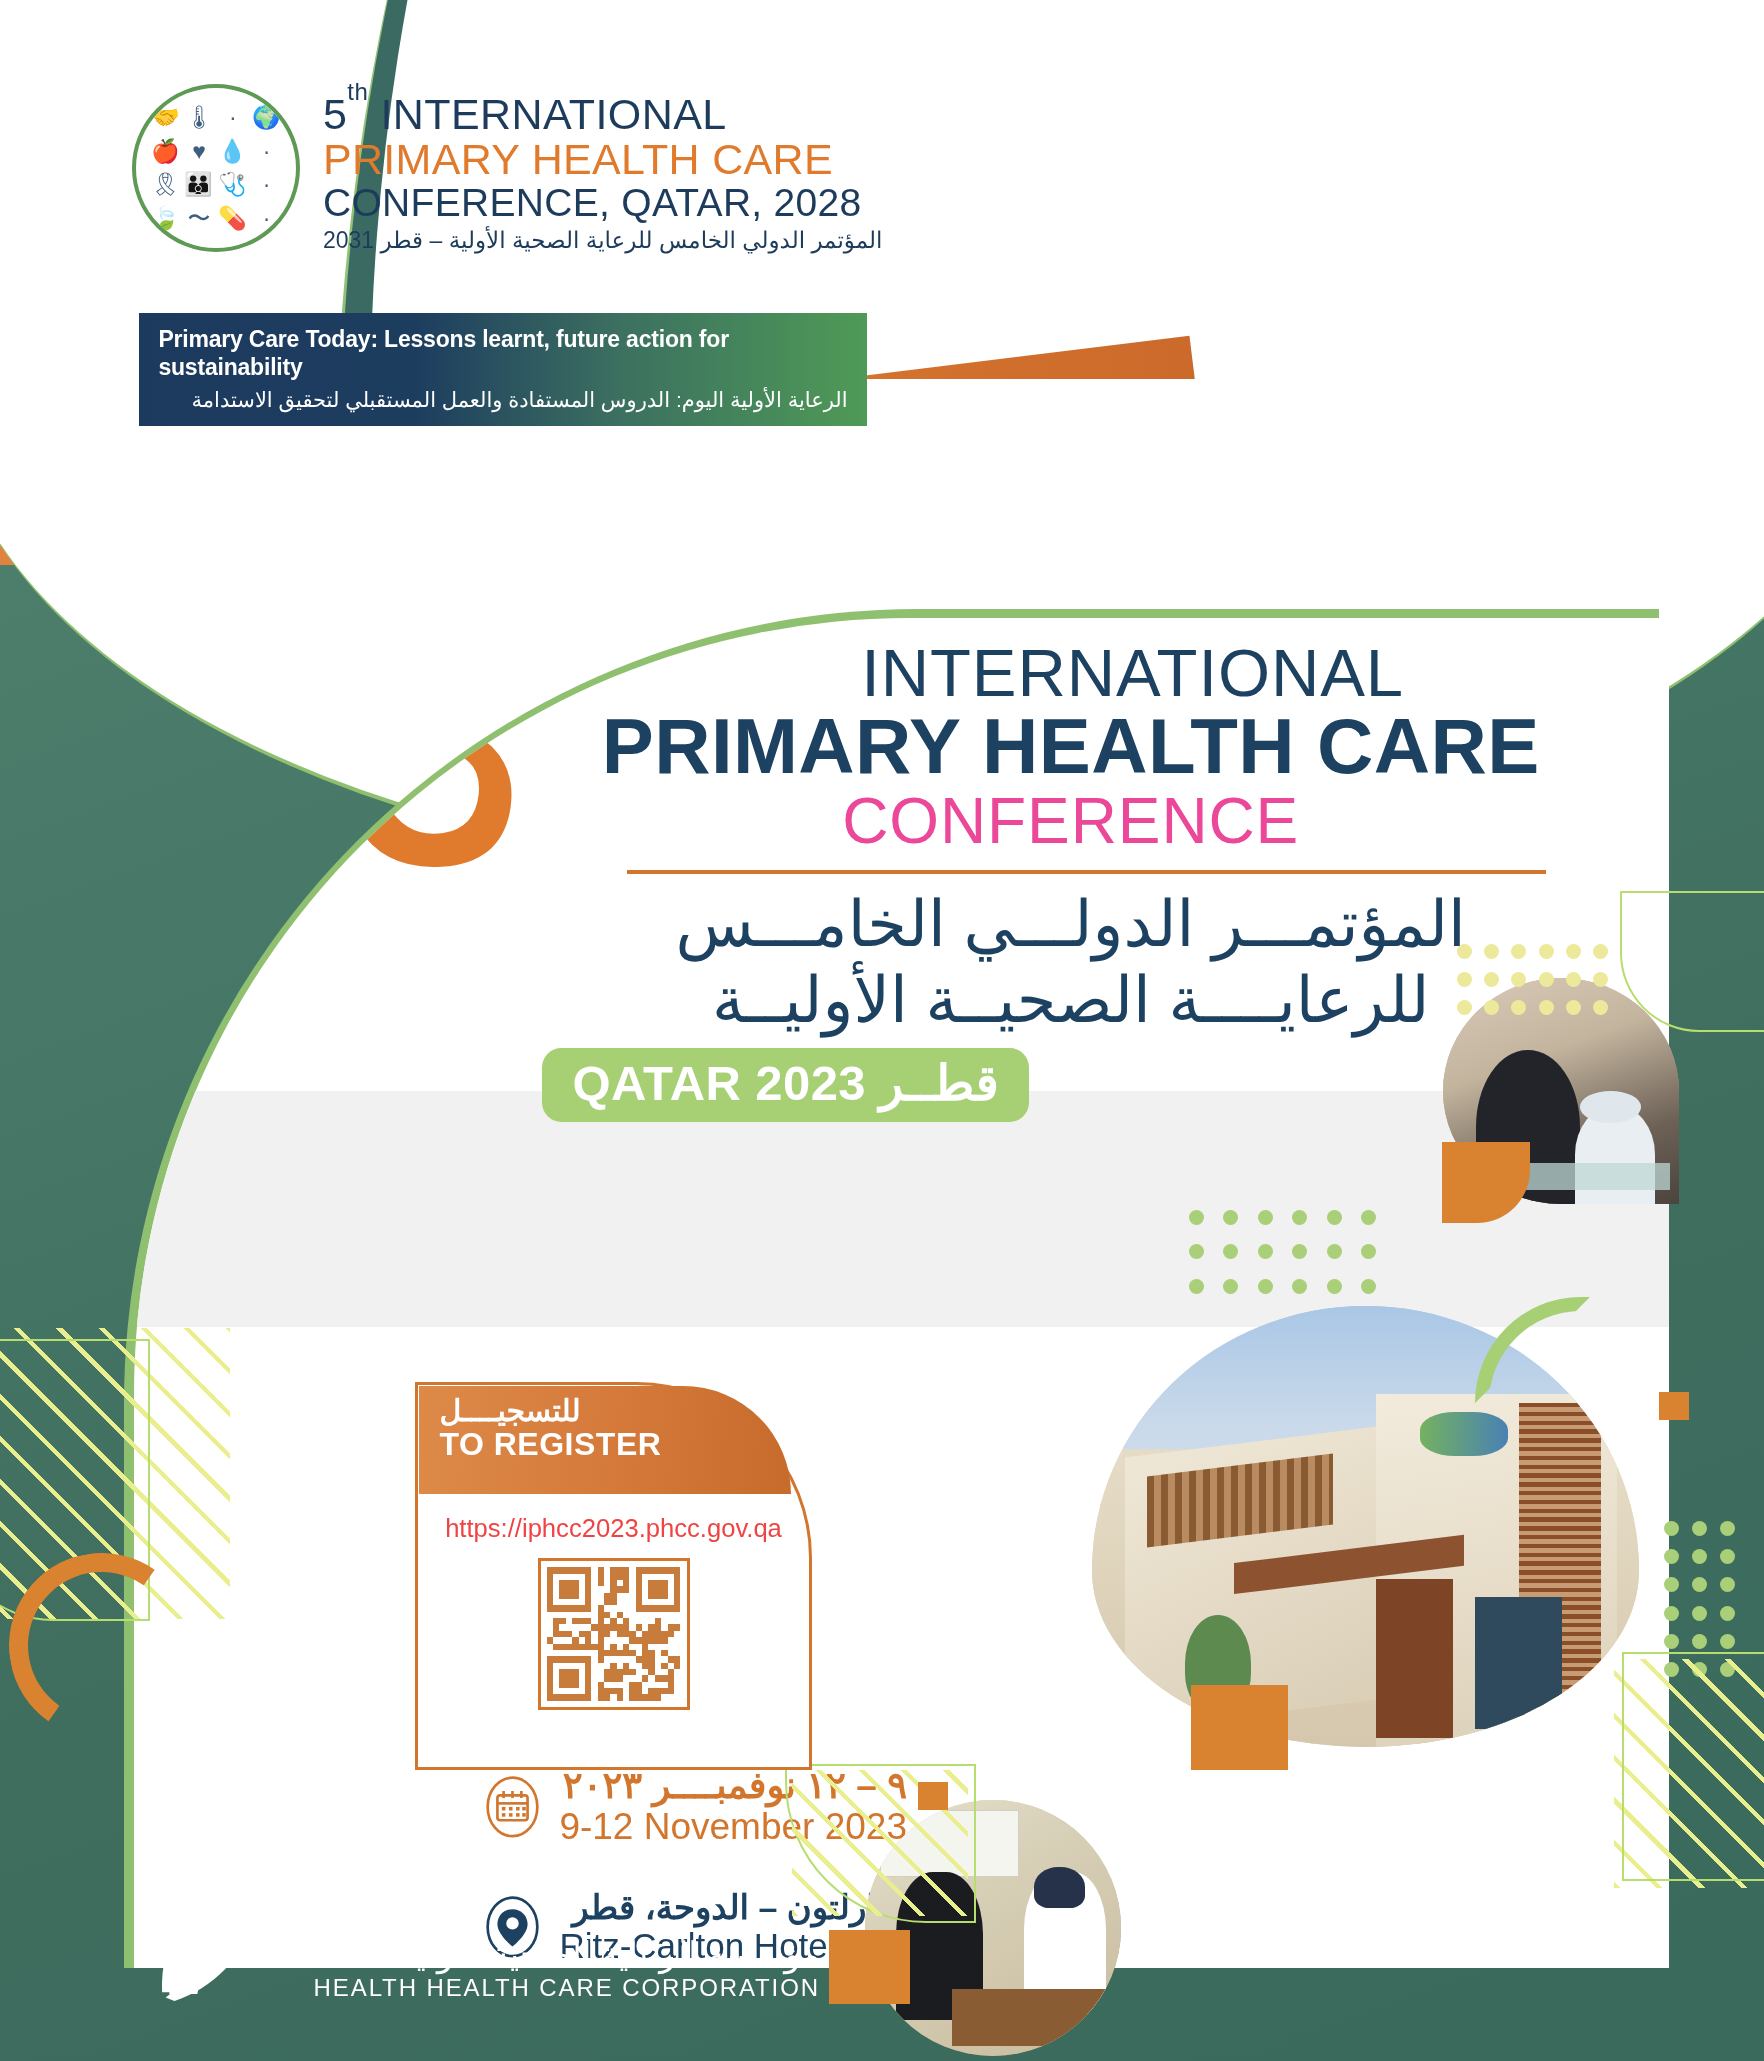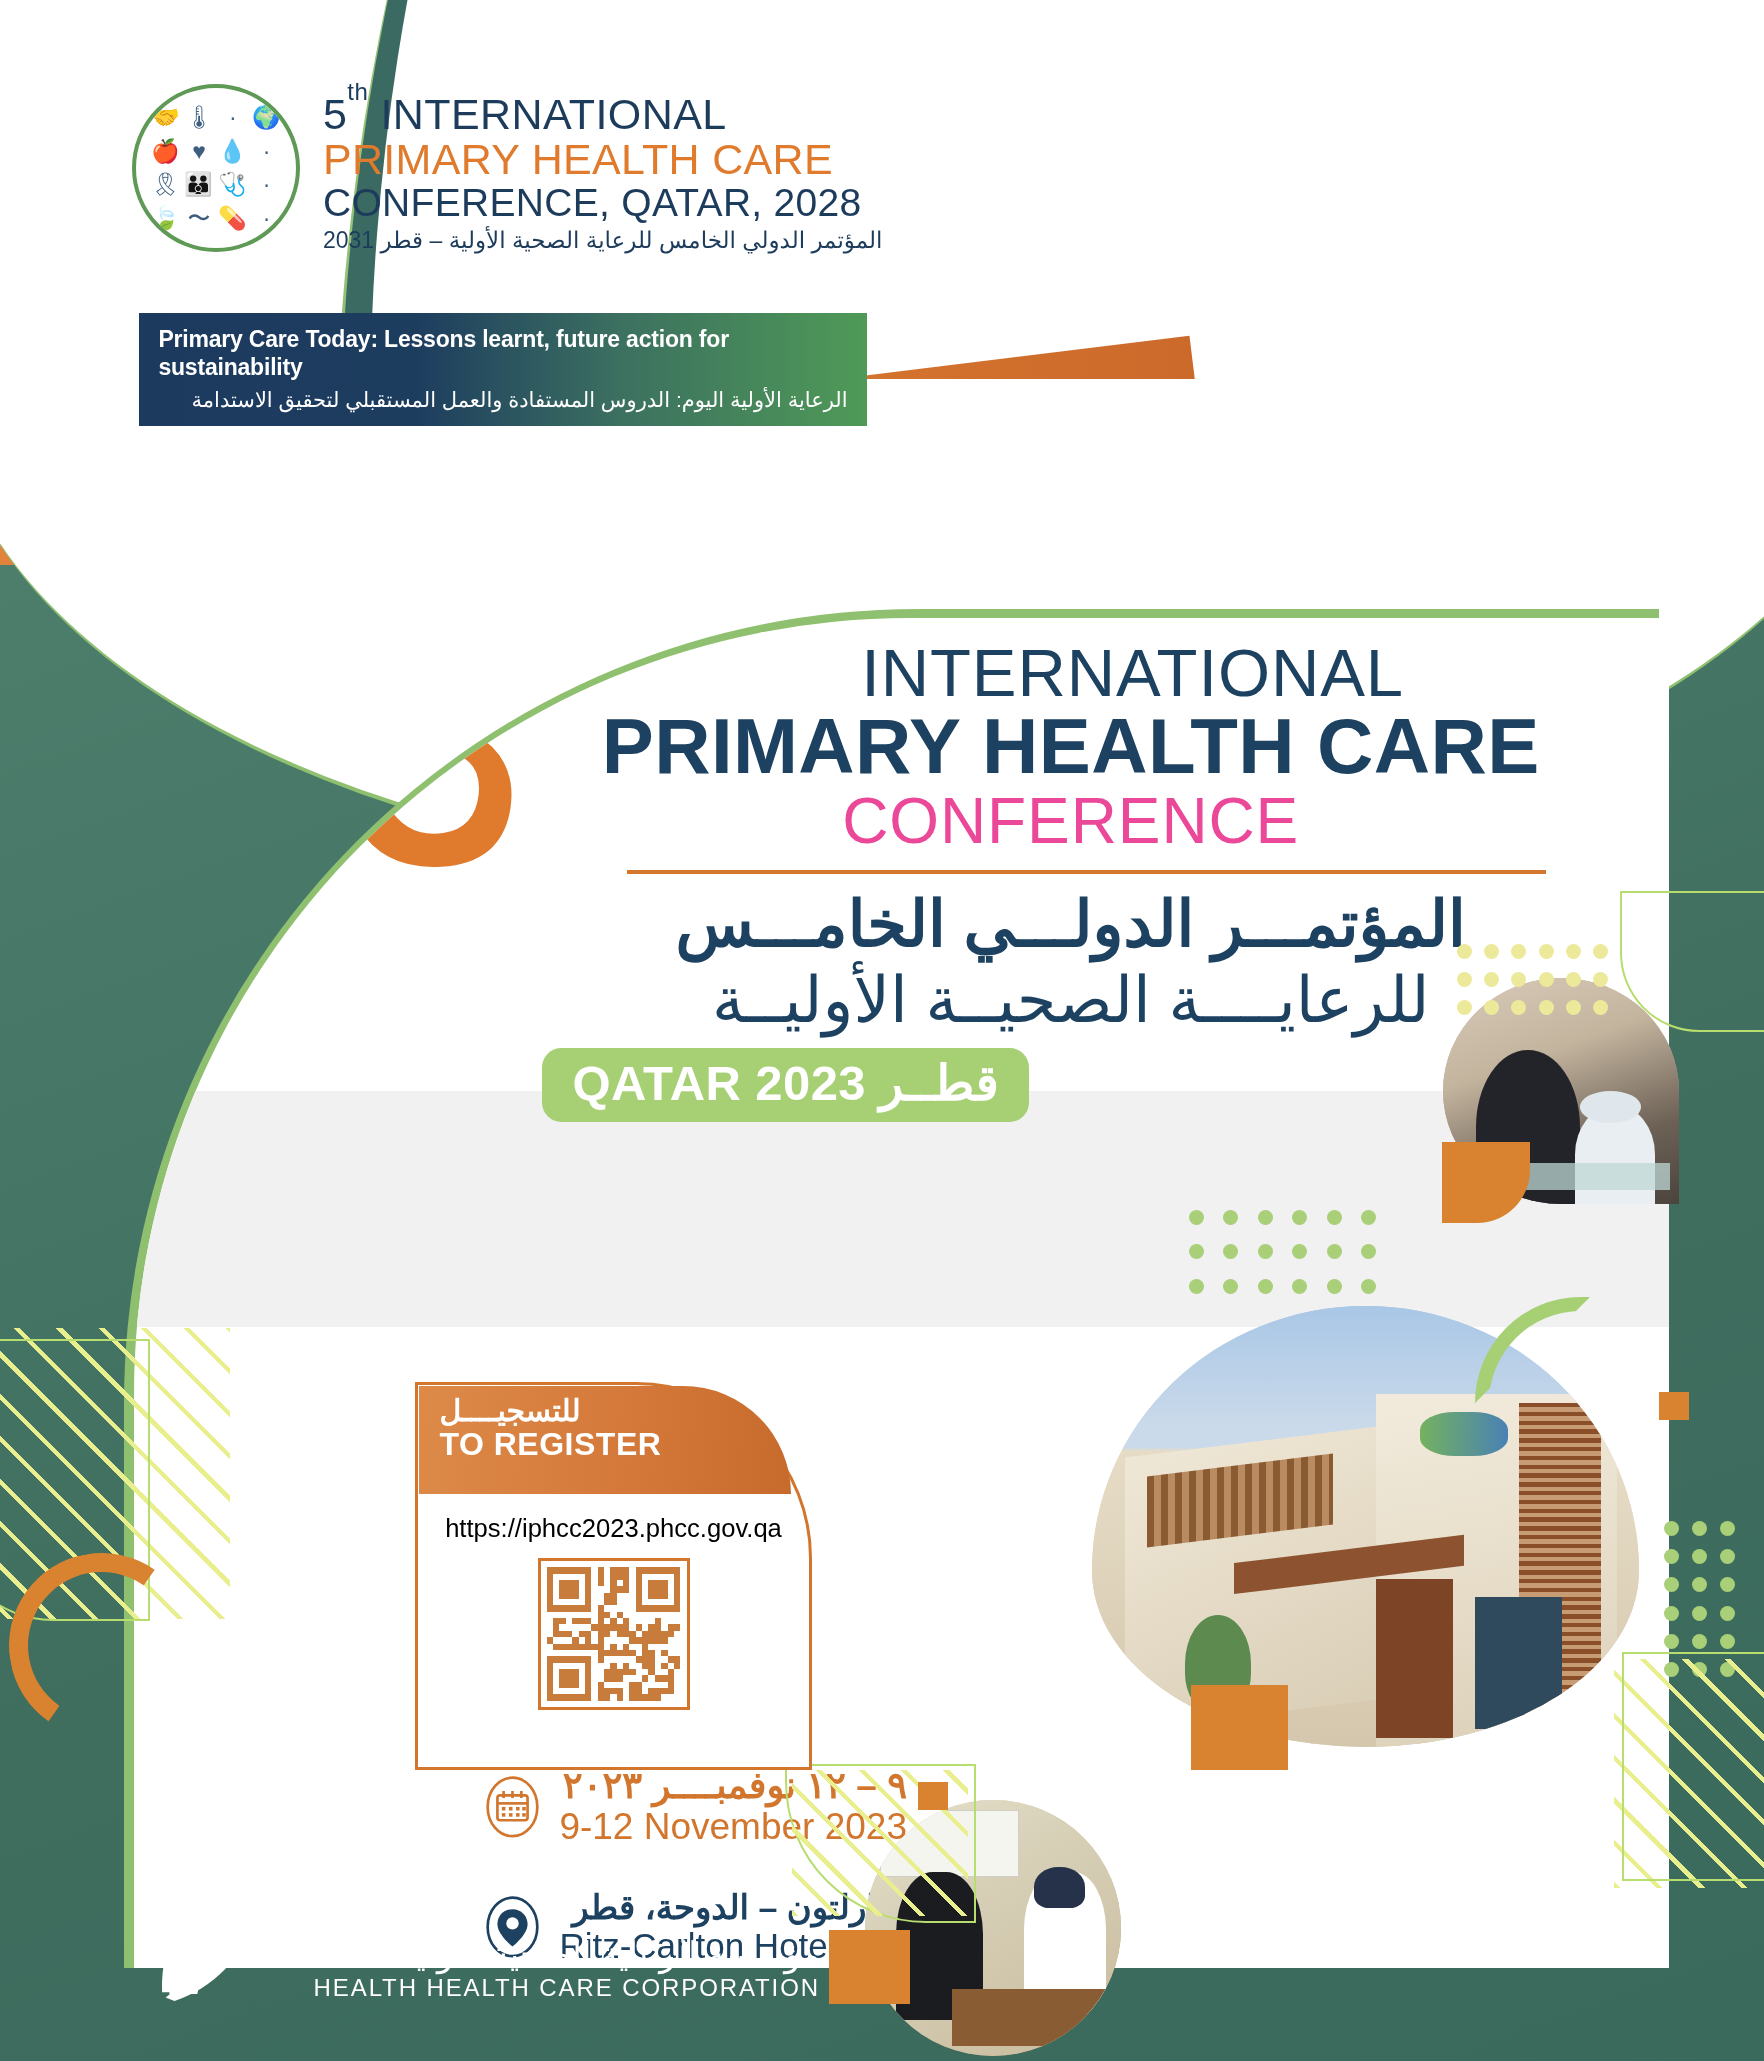--- a/index.html
+++ b/index.html
@@ -131,21 +131,21 @@
   .title-row{ display:flex; align-items:flex-start; }
   .big5{
     position:relative; width:184px; height:221px; flex:none; margin-top:12.4px;
   }
   .big5 svg{ width:184px; height:221px; display:block; }
   .title-col{ flex:1; padding-left:12.4px; }
   .m-intl{ font-size:67px; color:#1d4160; letter-spacing:0.9px; line-height:1.0; text-align:center; padding-left:79px;}
   .m-phc{ font-size:78px; color:#1d4160; font-weight:bold; letter-spacing:0.4px; line-height:1.05; text-align:center; }
   .m-conf{ font-size:64px; color:#ec4899; letter-spacing:0.9px; line-height:1.06; text-align:center; }
   .m-rule{ height:4.4px; background:#d2762e; margin:14px 53px 0 85px; }
-  .m-ar1{ font-size:64px; color:#1d4160; direction:rtl; text-align:center; margin-top:12.4px; line-height:1.18; font-weight:700; }
+  .m-ar1{ font-size:64px; color:#1d4160; direction:rtl; text-align:center; margin-top:12.4px; line-height:1.18; font-weight:400; }
   .m-ar2{ font-size:64px; color:#1d4160; direction:rtl; text-align:center; line-height:1.2; font-weight:normal; }
   .qatar-badge{
     display:inline-block; background:#a7cf74; color:#ffffff;
     border-radius:19.4px; padding:7px 30px 10.6px 30px; font-size:49px; font-weight:bold;
     letter-spacing:0.4px; direction:rtl; margin-top:8.8px;
   }
   .qatar-center{ text-align:left; }
 
   
   .info{ position:absolute; left:351px; top:1147px; z-index:22; }
@@ -166,21 +166,21 @@
     border-radius:0 176px 0 0; background:#fff;
   }
   .reg-head{
     position:absolute; left:3.5px; top:3.5px; right:21px; height:108px;
     background:linear-gradient(95deg,#dd8a49 0%,#d4793a 55%,#c66b2c 100%);
     border-radius:0 150px 0 0;
     color:#fff; padding:8.8px 0 0 21px; overflow:hidden;
   }
   .reg-ar{ font-size:30px; direction:rtl; text-align:left; font-weight:bold; line-height:1.1; }
   .reg-en{ font-size:32px; font-weight:bold; letter-spacing:0.5px; line-height:1.12; }
-  .reg-url{ position:absolute; left:0; right:0; top:132px; text-align:center; font-size:25.6px; color:#000000; }
+  .reg-url{ position:absolute; left:0; right:0; top:132px; text-align:center; font-size:25.6px; color:#ef4444; }
   .qr{ position:absolute; left:50%; transform:translateX(-50%); top:176px; width:152px; height:152px;
        border:3.5px solid #d2762e; background:#fff; padding:6.2px; }
   .qr-grid{ width:100%; height:100%; display:grid; grid-template-columns:repeat(21,1fr); grid-template-rows:repeat(21,1fr); }
   .qr-grid i{ background:#c87c3c; }
 
   
   .org{ position:absolute; left:148px; top:1754px; z-index:26; color:#ffffff; }
   .org-ar{ font-size:25.6px; direction:rtl; text-align:left; line-height:1.1; }
   .org-en{ font-size:27px; line-height:1.2; }
   .phcc{ position:absolute; left:148px; top:1860px; z-index:26; display:flex; align-items:flex-end; gap:17.6px; }

